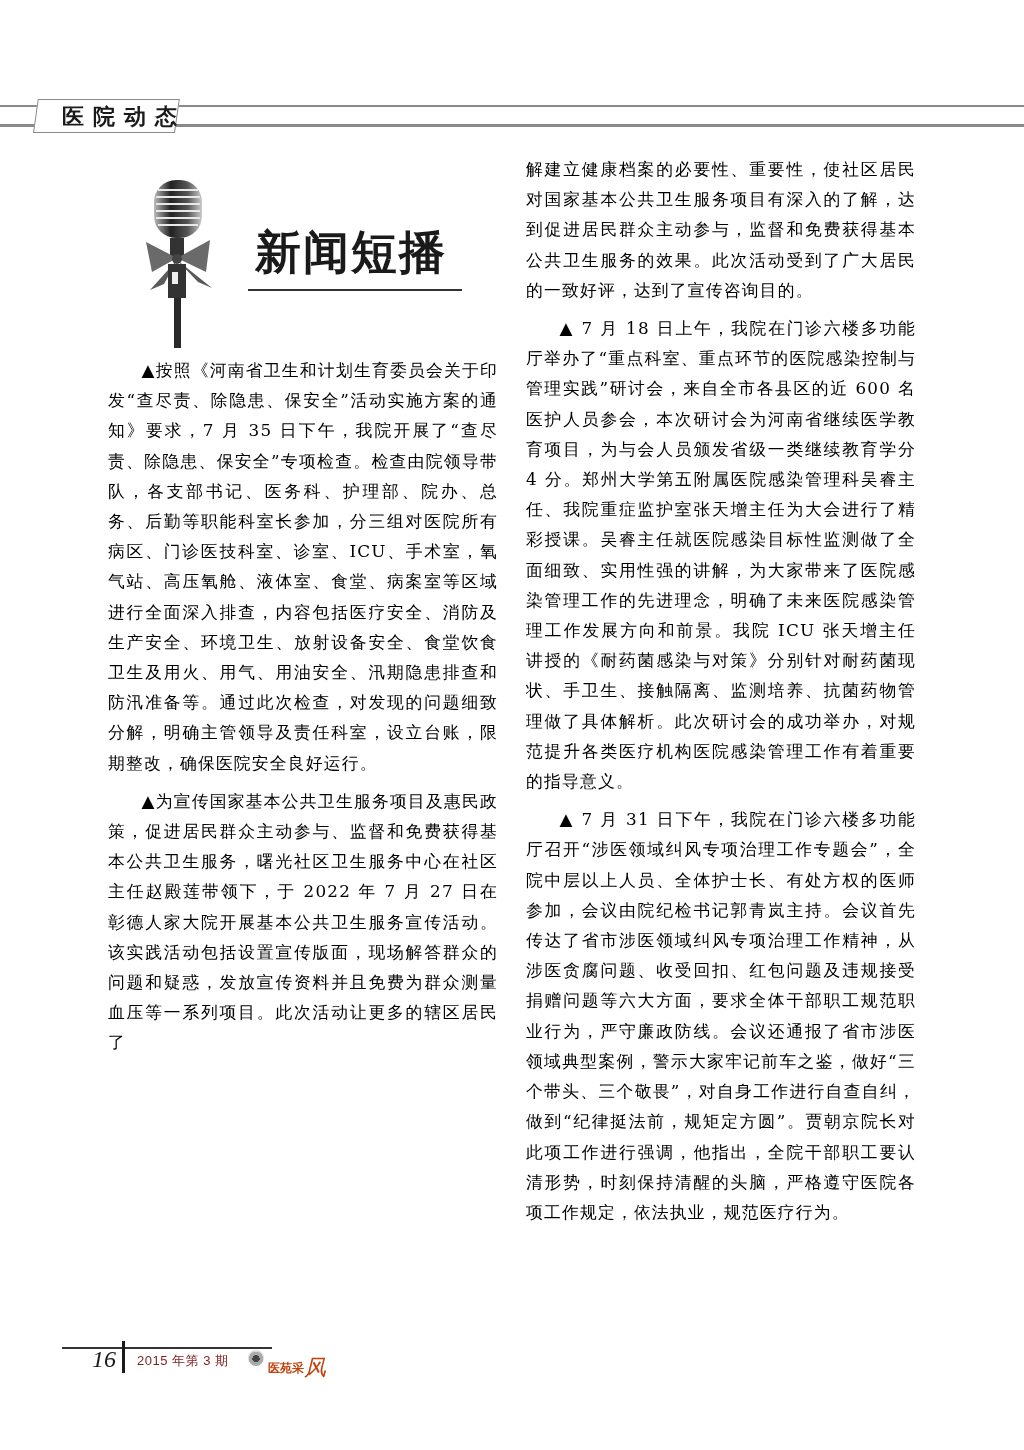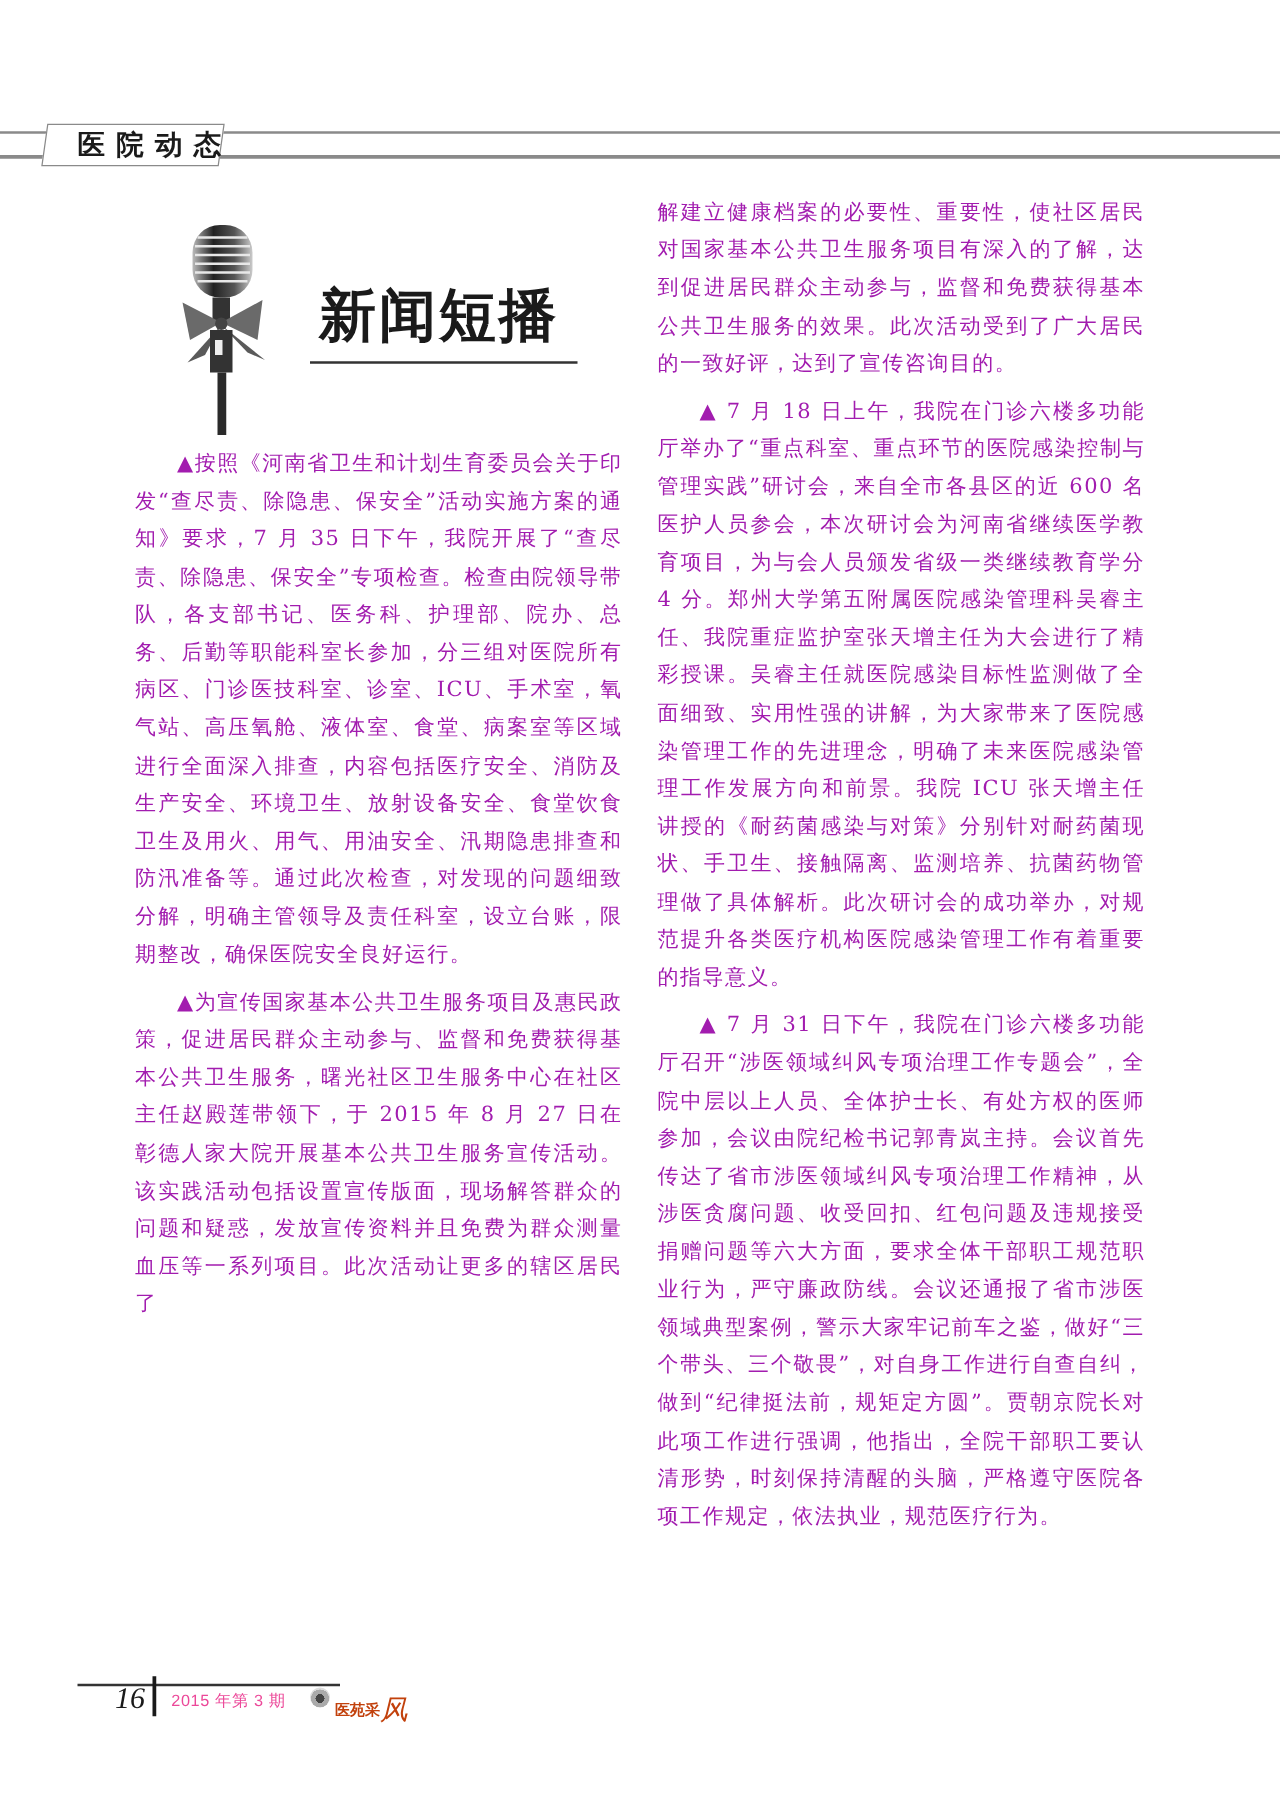--- a/index.html
+++ b/index.html
@@ -10,32 +10,32 @@
   .hdr-line-bot { position: absolute; left: 0; right: 0; top: 124px; height: 3px; background: #8a8a8a; }
   .hdr-tab { position: absolute; left: 33px; top: 99px; width: 140px; height: 32px; background: #ffffff; border: 1.5px solid #8a8a8a; transform: skewX(-8deg); transform-origin: bottom left; }
   .hdr-title { position: absolute; left: 62px; top: 99px; height: 24px; line-height: 34px; font-size: 22px; font-weight: bold; letter-spacing: 9px; color: #1a1a1a; font-family: "DejaVu Serif", serif; }
 
   
   .mic { position: absolute; left: 144px; top: 172px; width: 80px; height: 180px; }
   .masthead-title { position: absolute; left: 255px; top: 222px; font-size: 46px; font-weight: bold; letter-spacing: 2px; color: #1a1a1a; font-family: "DejaVu Serif", serif; text-align: center; }
   .masthead-rule { position: absolute; left: 248px; top: 289px; width: 214px; height: 1.5px; background: #333; }
 
   
-  .col { position: absolute; font-size: 16.8px; line-height: 30.2px; color: #a21caf; text-align: justify; letter-spacing: 1.2px; }
+  .col { position: absolute; font-size: 16.8px; line-height: 30.2px; color: #000000; text-align: justify; letter-spacing: 1.2px; }
   .col-left { left: 108px; top: 355px; width: 390px; }
   .col-right { left: 526px; top: 154px; width: 390px; }
   .col p { margin: 0; text-indent: 2em; }
   .col p.cont { text-indent: 0; }
   .col p + p { margin-top: 8px; }
 
   
   .footer-rule { position: absolute; left: 62px; top: 1347px; width: 210px; height: 1.5px; background: #333; }
   .footer-bar { position: absolute; left: 122px; top: 1341px; width: 3px; height: 32px; background: #1a1a1a; }
   .page-num { position: absolute; left: 92px; top: 1346px; font-size: 24px; font-style: italic; color: #1a1a1a; font-family: Liberation Serif, serif; }
-  .issue { position: absolute; left: 137px; top: 1352px; font-size: 13px; color: #ec4899; font-family: "Liberation Sans", sans-serif; letter-spacing: 0.5px; }
+  .issue { position: absolute; left: 137px; top: 1352px; font-size: 13px; color: #7f1d1d; font-family: "Liberation Sans", sans-serif; letter-spacing: 0.5px; }
   .logo-icon { position: absolute; left: 248px; top: 1350px; width: 16px; height: 16px; border-radius: 50%; background: radial-gradient(circle at 50% 55%, #444 0 30%, #aaa 31% 60%, #ddd 61%); }
   .brand { position: absolute; left: 268px; top: 1350px; font-size: 12px; font-weight: bold; color: #c2410c; font-family: "DejaVu Sans", sans-serif; }
   .brand-big { font-size: 22px; font-weight: normal; font-style: italic; font-family: "DejaVu Serif", serif; position: relative; top: 3px; }
 </style>
 </head>
 <body>
 
 <div class="hdr-line-top"></div>
 <div class="hdr-line-bot"></div>
 <div class="hdr-tab"></div>
@@ -67,21 +67,21 @@
   <circle cx="33" cy="87" r="5" fill="#444"></circle>
   <rect x="24" y="92" width="18" height="34" fill="#333"></rect>
   <rect x="28" y="100" width="6" height="12" fill="#eee"></rect>
   <rect x="30" y="126" width="7" height="50" fill="#2a2a2a"></rect>
 </svg>
 <div class="masthead-title">新闻短播</div>
 <div class="masthead-rule"></div>
 
 <div class="col col-left">
   <p><span>▲</span><span>按照《河南省卫生和计划生育委员会关于印发“查尽责、除隐患、保安全”活动实施方案的通知》要求，7 月 35 日下午，我院开展了“查尽责、除隐患、保安全”专项检查。检查由院领导带队，各支部书记、医务科、护理部、院办、总务、后勤等职能科室长参加，分三组对医院所有病区、门诊医技科室、诊室、ICU、手术室，氧气站、高压氧舱、液体室、食堂、病案室等区域进行全面深入排查，内容包括医疗安全、消防及生产安全、环境卫生、放射设备安全、食堂饮食卫生及用火、用气、用油安全、汛期隐患排查和防汛准备等。通过此次检查，对发现的问题细致分解，明确主管领导及责任科室，设立台账，限期整改，确保医院安全良好运行。</span></p>
-  <p><span>▲</span><span>为宣传国家基本公共卫生服务项目及惠民政策，促进居民群众主动参与、监督和免费获得基本公共卫生服务，曙光社区卫生服务中心在社区主任赵殿莲带领下，于 2015 年 8 月 27 日在彰德人家大院开展基本公共卫生服务宣传活动。该实践活动包括设置宣传版面，现场解答群众的问题和疑惑，发放宣传资料并且免费为群众测量血压等一系列项目。此次活动让更多的辖区居民了</span></p>
+  <p><span>▲</span><span>为宣传国家基本公共卫生服务项目及惠民政策，促进居民群众主动参与、监督和免费获得基本公共卫生服务，曙光社区卫生服务中心在社区主任赵殿莲带领下，于 2022 年 7 月 27 日在彰德人家大院开展基本公共卫生服务宣传活动。该实践活动包括设置宣传版面，现场解答群众的问题和疑惑，发放宣传资料并且免费为群众测量血压等一系列项目。此次活动让更多的辖区居民了</span></p>
 </div>
 
 <div class="col col-right">
   <p class="cont"><span>解建立健康档案的必要性、重要性，使社区居民对国家基本公共卫生服务项目有深入的了解，达到促进居民群众主动参与，监督和免费获得基本公共卫生服务的效果。此次活动受到了广大居民的一致好评，达到了宣传咨询目的。</span></p>
   <p><span>▲</span><span> 7 月 18 日上午，我院在门诊六楼多功能厅举办了“重点科室、重点环节的医院感染控制与管理实践”研讨会，来自全市各县区的近 600 名医护人员参会，本次研讨会为河南省继续医学教育项目，为与会人员颁发省级一类继续教育学分 4 分。郑州大学第五附属医院感染管理科吴睿主任、我院重症监护室张天增主任为大会进行了精彩授课。吴睿主任就医院感染目标性监测做了全面细致、实用性强的讲解，为大家带来了医院感染管理工作的先进理念，明确了未来医院感染管理工作发展方向和前景。我院 ICU 张天增主任讲授的《耐药菌感染与对策》分别针对耐药菌现状、手卫生、接触隔离、监测培养、抗菌药物管理做了具体解析。此次研讨会的成功举办，对规范提升各类医疗机构医院感染管理工作有着重要的指导意义。</span></p>
   <p><span>▲</span><span> 7 月 31 日下午，我院在门诊六楼多功能厅召开“涉医领域纠风专项治理工作专题会”，全院中层以上人员、全体护士长、有处方权的医师参加，会议由院纪检书记郭青岚主持。会议首先传达了省市涉医领域纠风专项治理工作精神，从涉医贪腐问题、收受回扣、红包问题及违规接受捐赠问题等六大方面，要求全体干部职工规范职业行为，严守廉政防线。会议还通报了省市涉医领域典型案例，警示大家牢记前车之鉴，做好“三个带头、三个敬畏”，对自身工作进行自查自纠，做到“纪律挺法前，规矩定方圆”。贾朝京院长对此项工作进行强调，他指出，全院干部职工要认清形势，时刻保持清醒的头脑，严格遵守医院各项工作规定，依法执业，规范医疗行为。</span></p>
 </div>
 
 <div class="footer-rule"></div>
 <div class="page-num">16</div>

